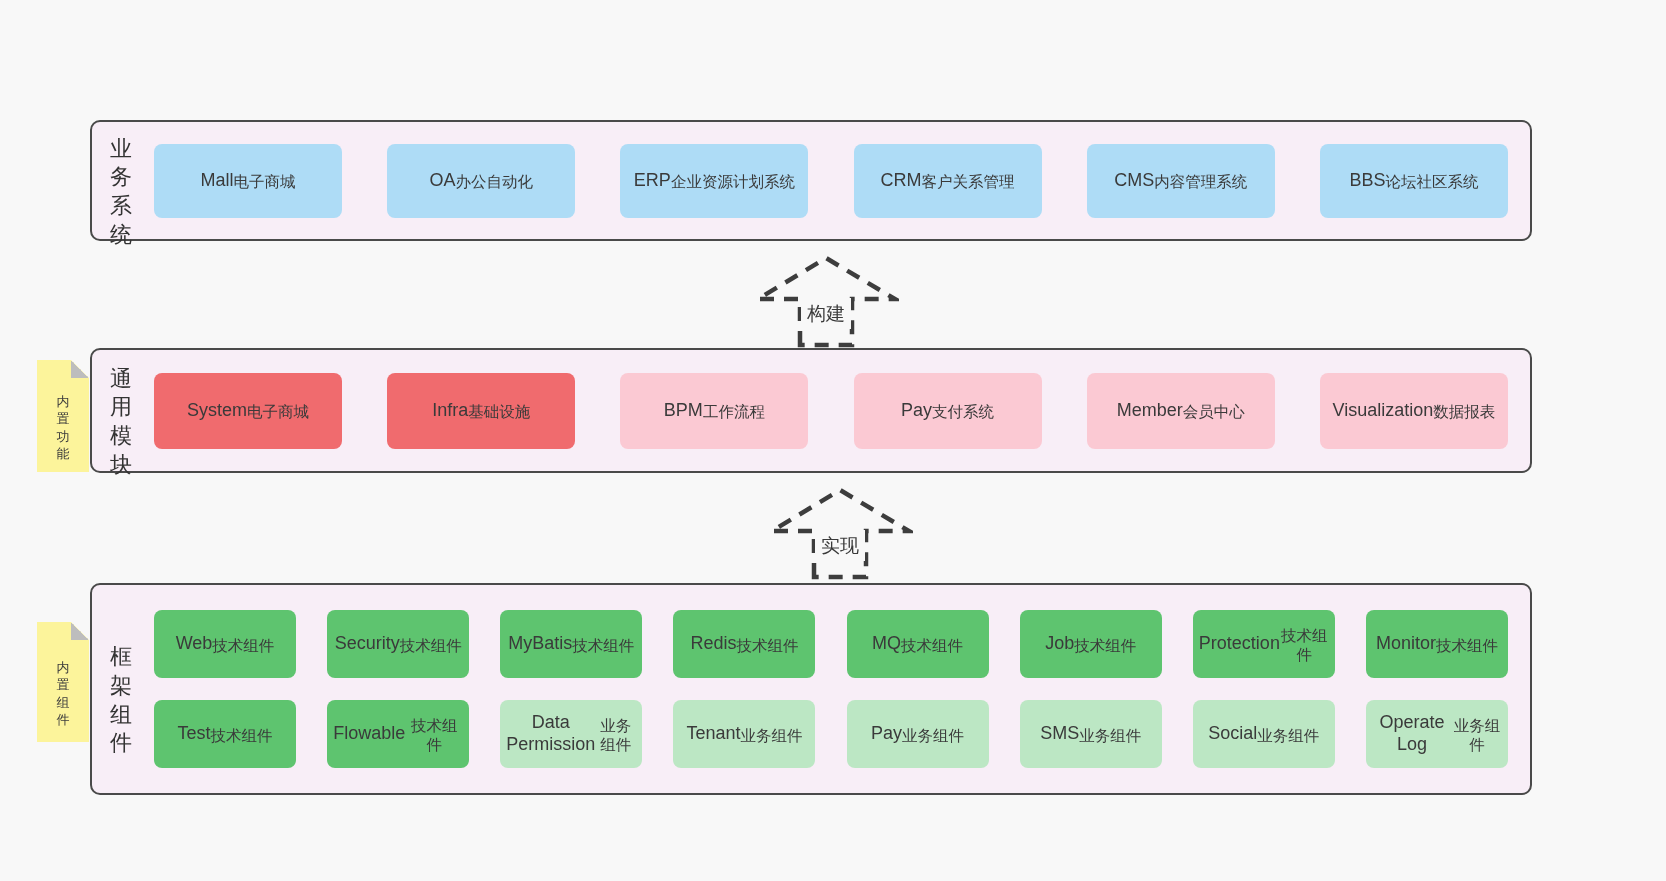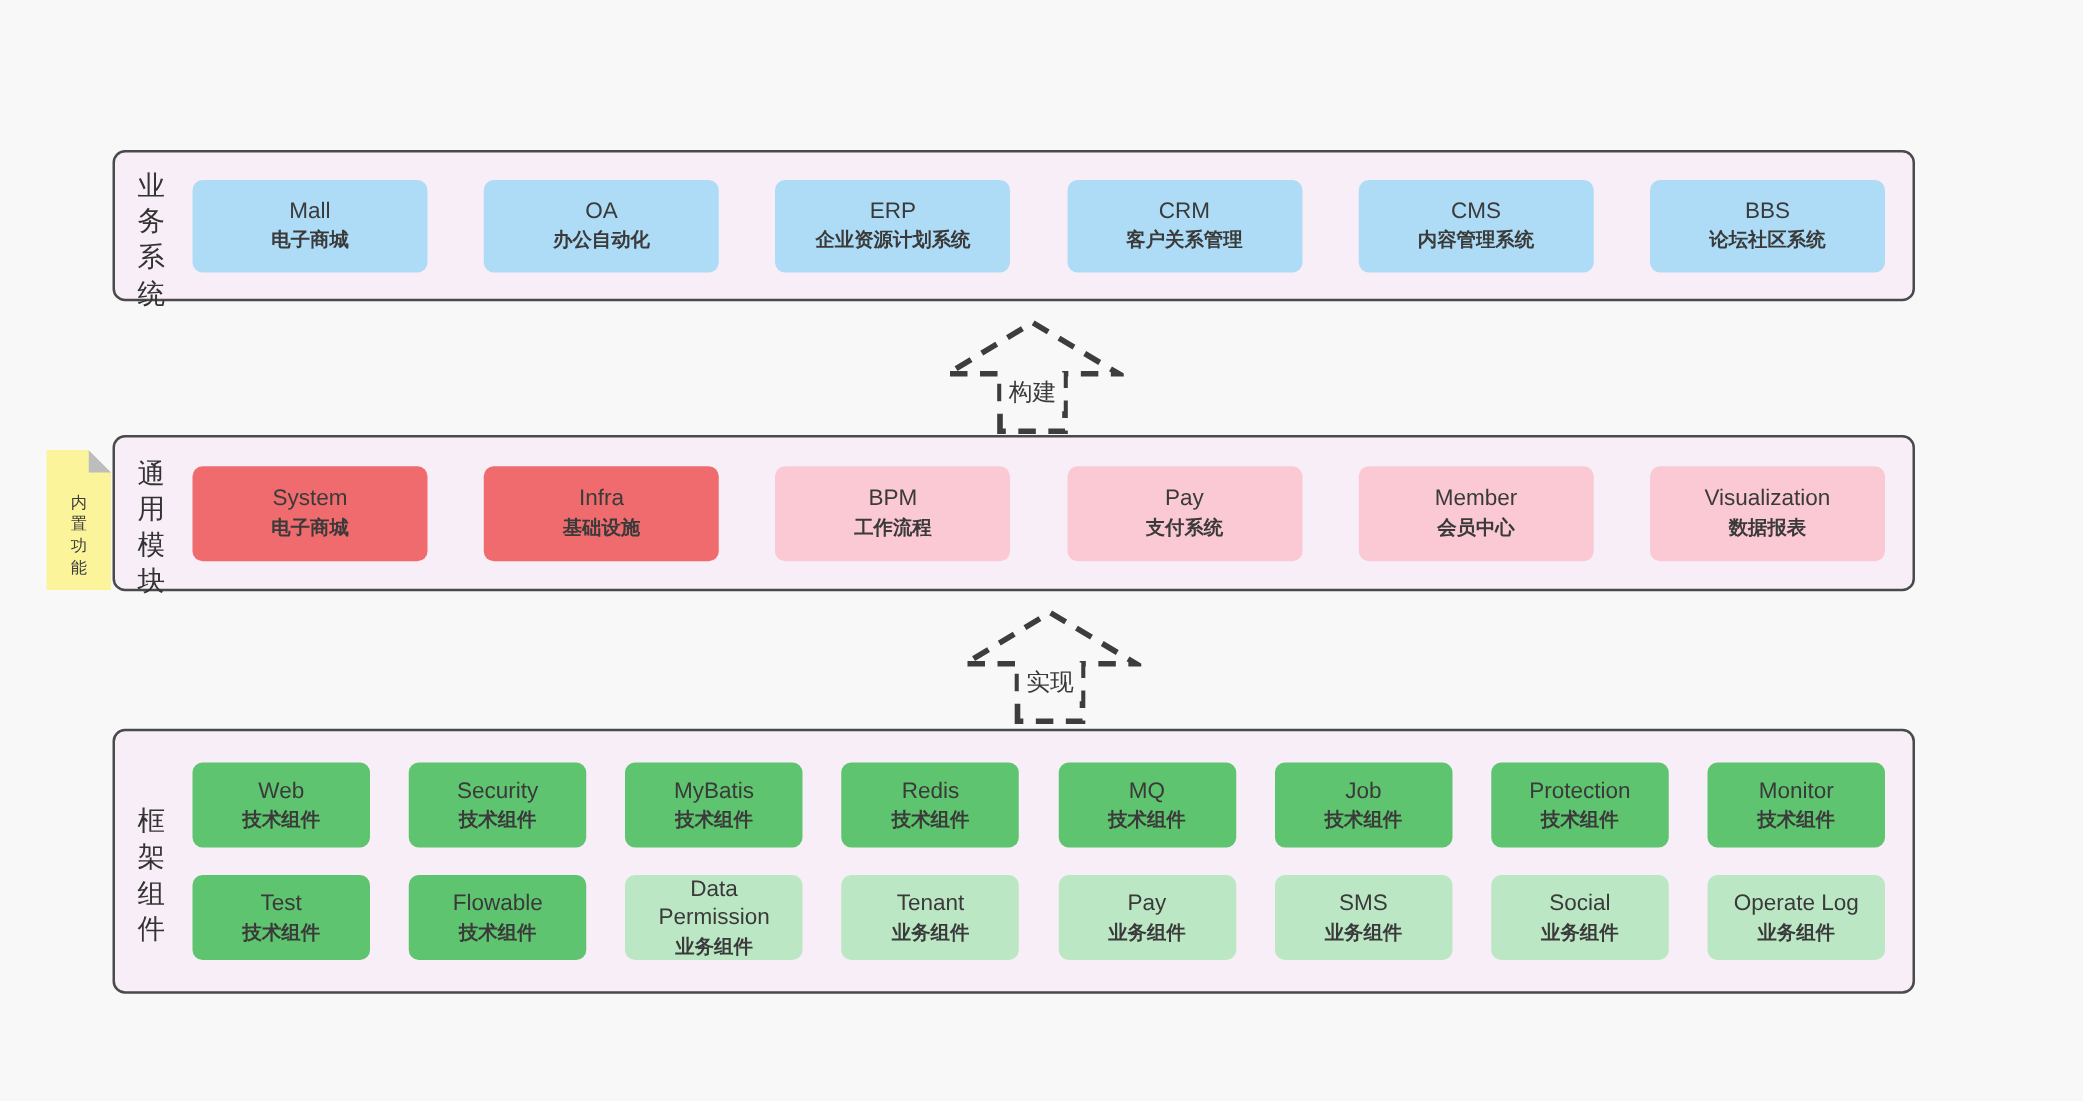--- a/index.html
+++ b/index.html
@@ -50,32 +50,32 @@
     padding:0 22px 0 4px;
   }
   .box-row{
     display:flex;
     justify-content:space-between;
     align-items:center;
   }
   
   .box{
     border-radius:8px;
-    display:flex;flex-direction:column;
+    display:flex;flex-direction:row;
     align-items:center;justify-content:center;
     text-align:center;
     box-sizing:border-box;
     padding:4px 6px;
     color:#3a3a3a;
   }
   #layer-business .box{width:188px;height:74px;}
   #layer-modules .box{width:188px;height:76px;}
   #layer-components .box{width:142px;height:68px;}
   .box-name{font-size:18px;line-height:1.22;}
-  .box-desc{font-size:15.5px;line-height:1.2;margin-top:4px;font-weight:bold;}
+  .box-desc{font-size:15.5px;line-height:1.2;margin-top:4px;}
   .c-blue{background:#aedcf6;}
   .c-red{background:#f06b6e;}
   .c-pink{background:#fbc9d3;}
   .c-green{background:#5ec46f;}
   .c-lightgreen{background:#bce7c4;}
 
   
   .note{
     position:absolute;
     left:37px;width:52px;
@@ -192,20 +192,23 @@
         </div>
       </div>
   </div>
 
   <svg class="arrow" id="arrow-implement" width="145" height="95" viewBox="0 0 145 95">
     <path d="M46 91 L46 45 L4 45 L72 4 L141 45 L98 45 L98 91 Z"></path>
     <rect x="47" y="44" width="50" height="31" fill="#f8f8f8"></rect>
     <text x="72" y="66" text-anchor="middle">实现</text>
   </svg>
 
+  <div class="note" id="note-components">
+    <div class="vtext">内置组件</div>
+  </div>
 
   <div class="layer" id="layer-components">
     <div class="layer-label">
       <div class="vtext">框架组件</div>
     </div>
     <div class="layer-rows">
         <div class="box-row">
           <div class="box c-green">
             <div class="box-name">Web</div>
             <div class="box-desc">技术组件</div>

